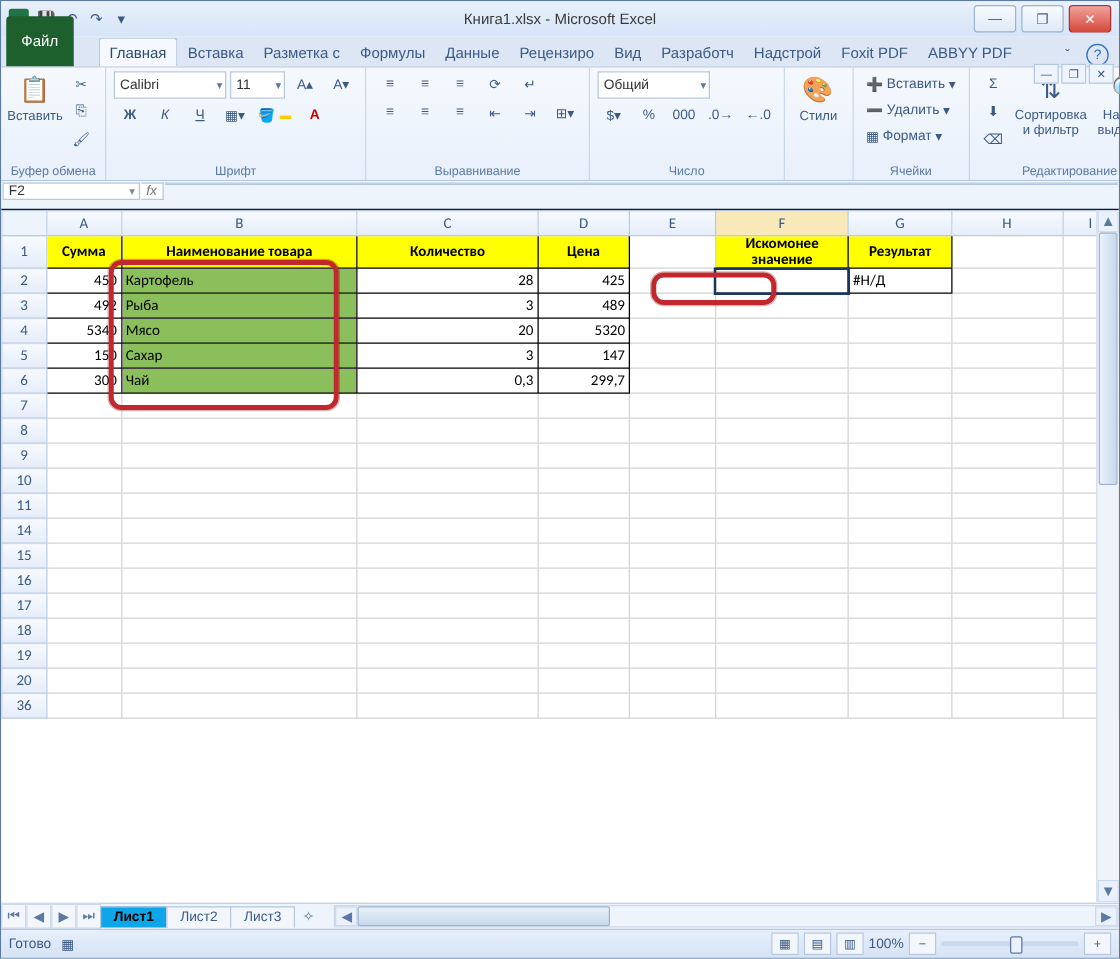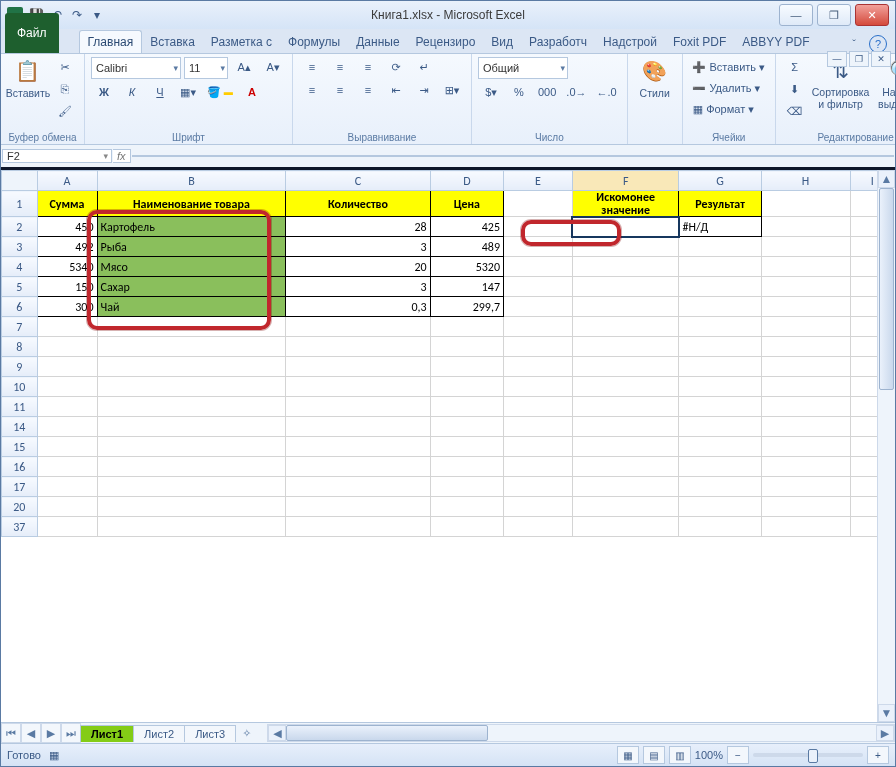--- a/index.html
+++ b/index.html
@@ -25,21 +25,21 @@
   .group{border-right:1px solid #c9d8ec;padding:3px 6px 1px;display:flex;flex-direction:column}
   .group-body{flex:1;display:flex;align-items:flex-start;gap:3px}
   .group-label{font-size:10px;text-align:center;color:#5a7aa3;padding-top:2px;white-space:nowrap}
   .bigbtn{display:flex;flex-direction:column;align-items:center;justify-content:flex-start;width:42px;font-size:10.5px;color:#3b5a86;gap:2px}
   .bigbtn .ic{width:28px;height:28px;display:flex;align-items:center;justify-content:center;font-size:20px}
   .stack{display:flex;flex-direction:column;gap:2px}
   .sbtn{height:18px;min-width:18px;padding:0 3px;display:inline-flex;align-items:center;justify-content:center;border:1px solid transparent;font-size:11px;color:#3b5a86;gap:3px}
   .combo{height:20px;border:1px solid #b5c8df;background:#fff;font-size:11px;padding:0 14px 0 4px;position:relative;display:inline-flex;align-items:center;min-width:40px}
   .combo::after{content:"▾";position:absolute;right:2px;color:#5a7aa3;font-size:9px}
   
-  .fbar{height:22px;border-bottom:3px solid #0f172a;background:#eef4fb;display:flex;align-items:center}
+  .fbar{height:22px;border-bottom:1px solid #0f172a;background:#eef4fb;display:flex;align-items:flex-start}
   .namebox{width:100px;border:1px solid #b5c8df;background:#fff;margin:1px;display:flex;align-items:center;padding:0 4px;font-size:11px;position:relative}
   .namebox::after{content:"▾";position:absolute;right:3px;color:#888;font-size:9px}
   .fx-area{display:flex;align-items:center;border:1px solid #b5c8df;background:#fff;margin:1px 1px 1px 0;padding:0 4px;gap:6px;border-left:none}
   .fx-area span{color:#777;font-style:italic;font-size:11px}
   .formula-input{flex:1;border:1px solid #b5c8df;background:#fff;margin:1px 1px 1px 0;border-left:none}
   
   .grid-wrap{flex:1;overflow:hidden;position:relative;background:#fff}
   table.sheet{border-collapse:collapse;table-layout:fixed;width:100%}
   .sheet th,.sheet td{border:1px solid #d4d4d4;height:19px;padding:0 3px;font-size:12px;font-family:Calibri,Arial,sans-serif;color:#000;overflow:hidden;white-space:nowrap;text-overflow:clip}
   .sheet thead th{background:linear-gradient(#f7faff,#e5edf9);font-weight:normal;color:#3b5a86;text-align:center;height:19px;border-color:#b9cce2}
@@ -51,21 +51,21 @@
   .num{text-align:right}
   .green{background:#8abf5c}
   .err{text-align:left}
   
   .annot{position:absolute;border:4px solid #c1272d;border-radius:10px;pointer-events:none;box-shadow:0 0 0 1px rgba(120,0,0,.3)}
   
   .sheettabs{height:20px;background:#eef4fb;border-top:1px solid #b5c8df;display:flex;align-items:center;font-size:11px}
   .navset{display:flex}
   .navset span{width:18px;height:18px;display:inline-flex;align-items:center;justify-content:center;border:1px solid #cdd9ea;color:#5a7aa3;background:#f3f7fc}
   .stab{padding:2px 10px;border:1px solid #b5c8df;border-bottom:none;background:#f3f7fc;color:#3b5a86;margin-left:-1px}
-  .stab.active{background:#84cc16;color:#000;font-weight:bold}
+  .stab.active{background:#0ea5e9;color:#000;font-weight:bold}
   .hscroll{flex:1;margin-left:10px;height:16px;background:#eef4fb;border:1px solid #cdd9ea;position:relative}
   .hscroll .thumb{position:absolute;left:18px;top:0;bottom:0;width:200px;background:linear-gradient(#eaf1fb,#c9d8ec);border:1px solid #9db3cf;border-radius:2px}
   .hscroll .arr{position:absolute;top:0;bottom:0;width:16px;display:flex;align-items:center;justify-content:center;color:#5a7aa3;background:#eaf1fb;border:1px solid #cdd9ea}
   .hscroll .arr.l{left:0}.hscroll .arr.r{right:0}
   
   .status{height:22px;background:linear-gradient(#e7effb,#d5e3f5);border-top:1px solid #b5c8df;display:flex;align-items:center;font-size:11px;color:#3b5a86;padding:0 6px;gap:8px}
   .status .right{margin-left:auto;display:flex;align-items:center;gap:4px}
   .viewbtn{width:20px;height:16px;border:1px solid #b5c8df;background:#f3f7fc;display:inline-flex;align-items:center;justify-content:center;font-size:10px}
   .slider{width:110px;height:4px;background:#cdd9ea;position:relative;border-radius:2px}
   .slider .knob{position:absolute;left:50%;top:-4px;width:8px;height:12px;border:1px solid #5a7aa3;background:#eaf1fb;border-radius:2px}
@@ -456,33 +456,57 @@
             <td></td>
             <td></td>
             <td></td>
             <td></td>
             <td></td>
             <td></td>
             <td></td>
             <td></td>
           </tr>
         <tr>
+            <th>18</th>
+            <td></td>
+            <td></td>
+            <td></td>
+            <td></td>
+            <td></td>
+            <td></td>
+            <td></td>
+            <td></td>
+            <td></td>
+          </tr>
+        <tr>
+            <th>19</th>
+            <td></td>
+            <td></td>
+            <td></td>
+            <td></td>
+            <td></td>
+            <td></td>
+            <td></td>
+            <td></td>
+            <td></td>
+          </tr>
+        <tr>
             <th>20</th>
             <td></td>
             <td></td>
             <td></td>
             <td></td>
             <td></td>
             <td></td>
             <td></td>
             <td></td>
             <td></td>
           </tr>
         <tr>
-            <th>37</th>
+            <th>36</th>
             <td></td>
             <td></td>
             <td></td>
             <td></td>
             <td></td>
             <td></td>
             <td></td>
             <td></td>
             <td></td>
           </tr>

